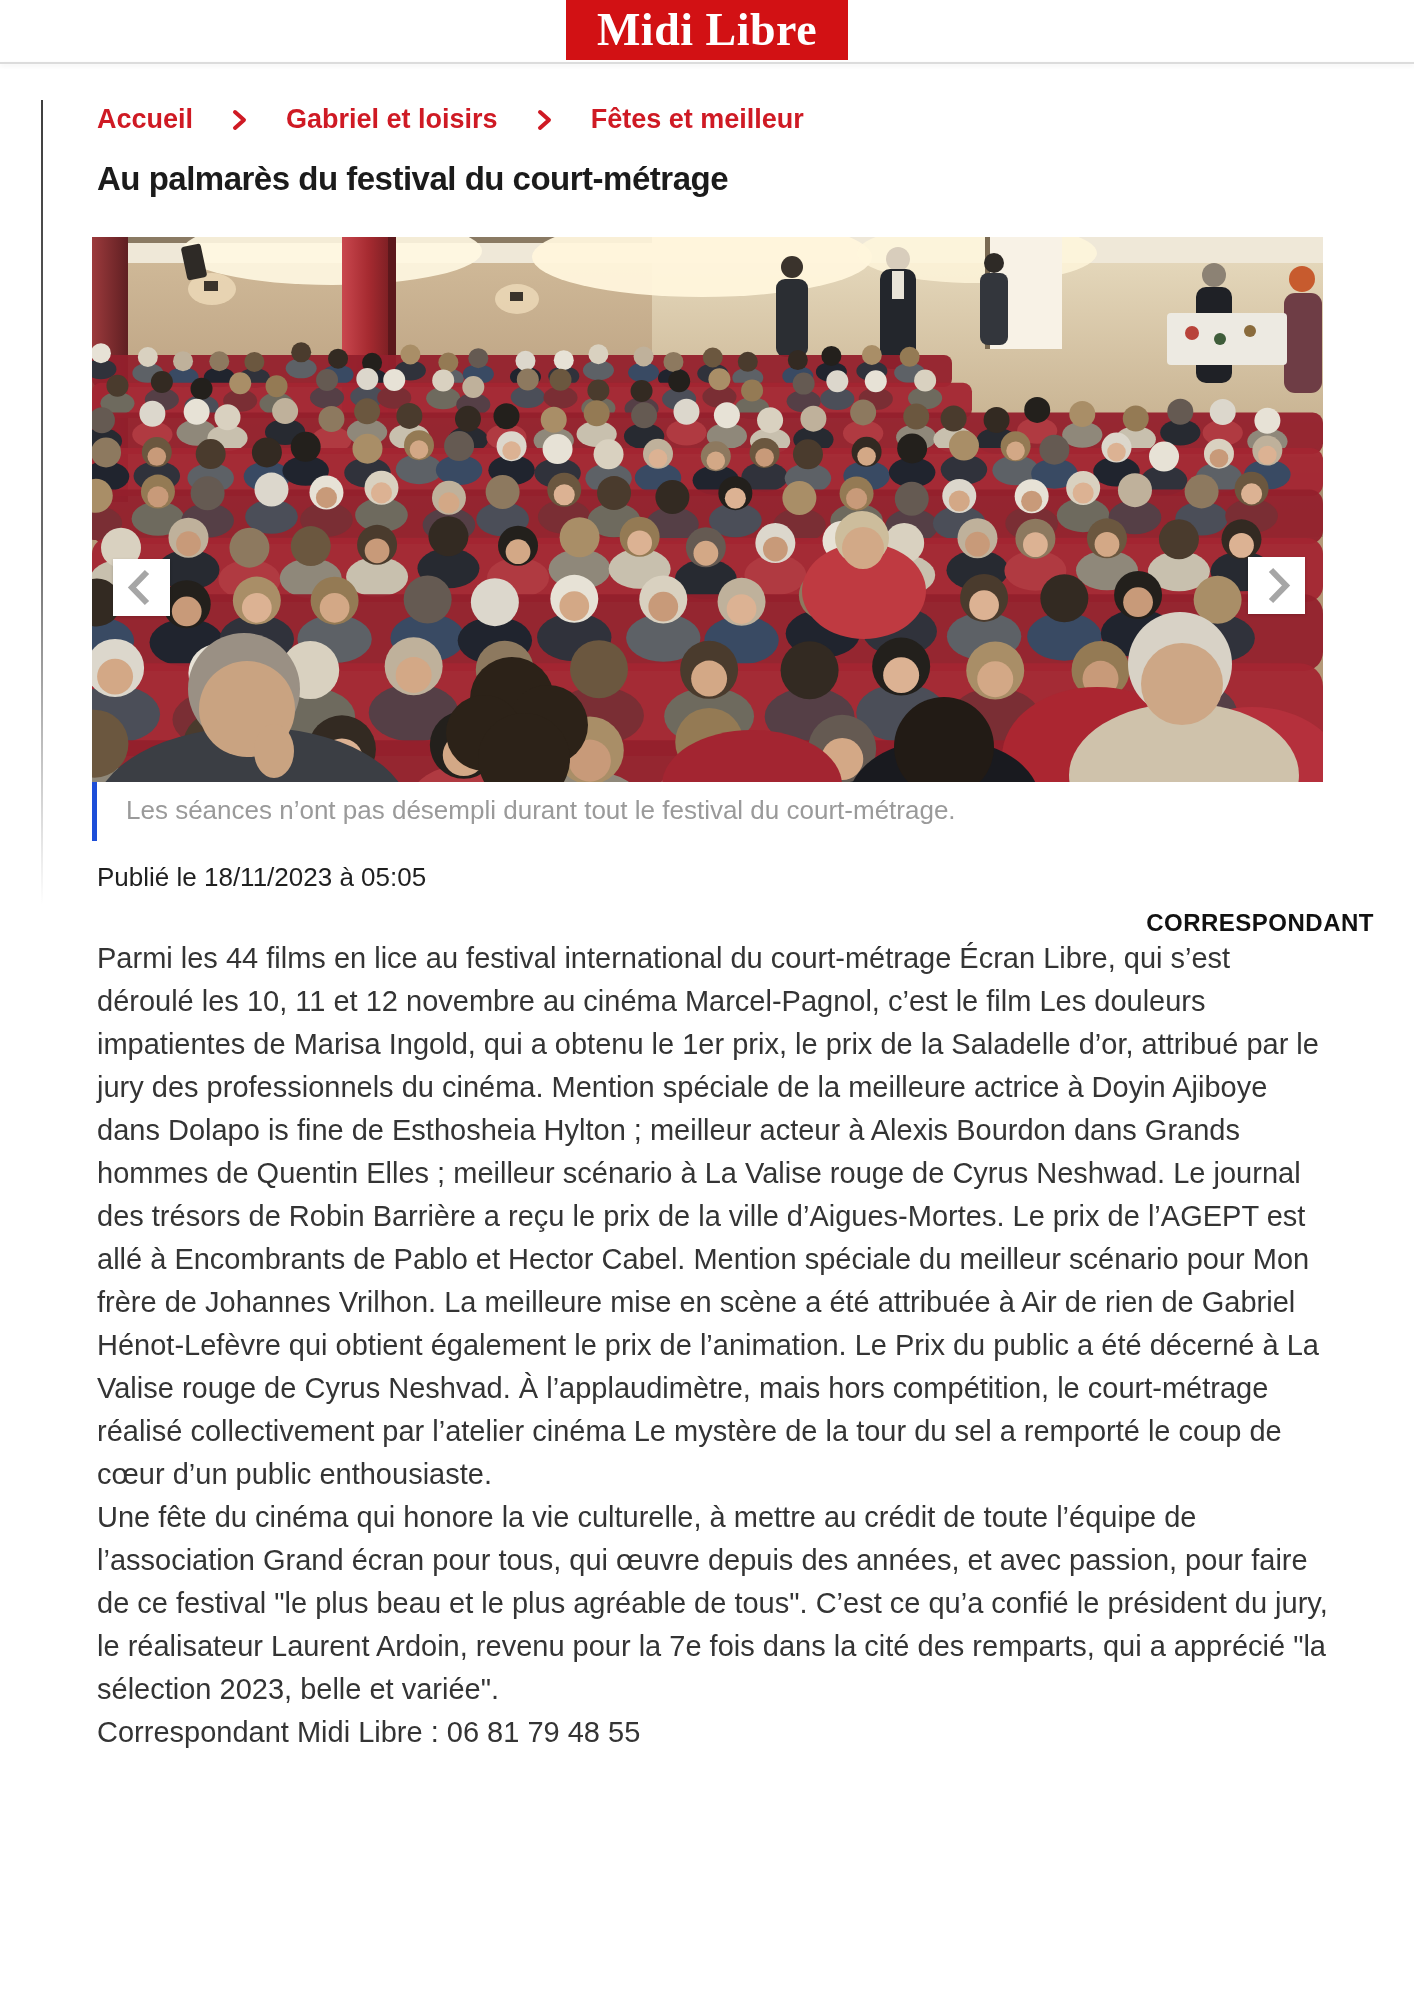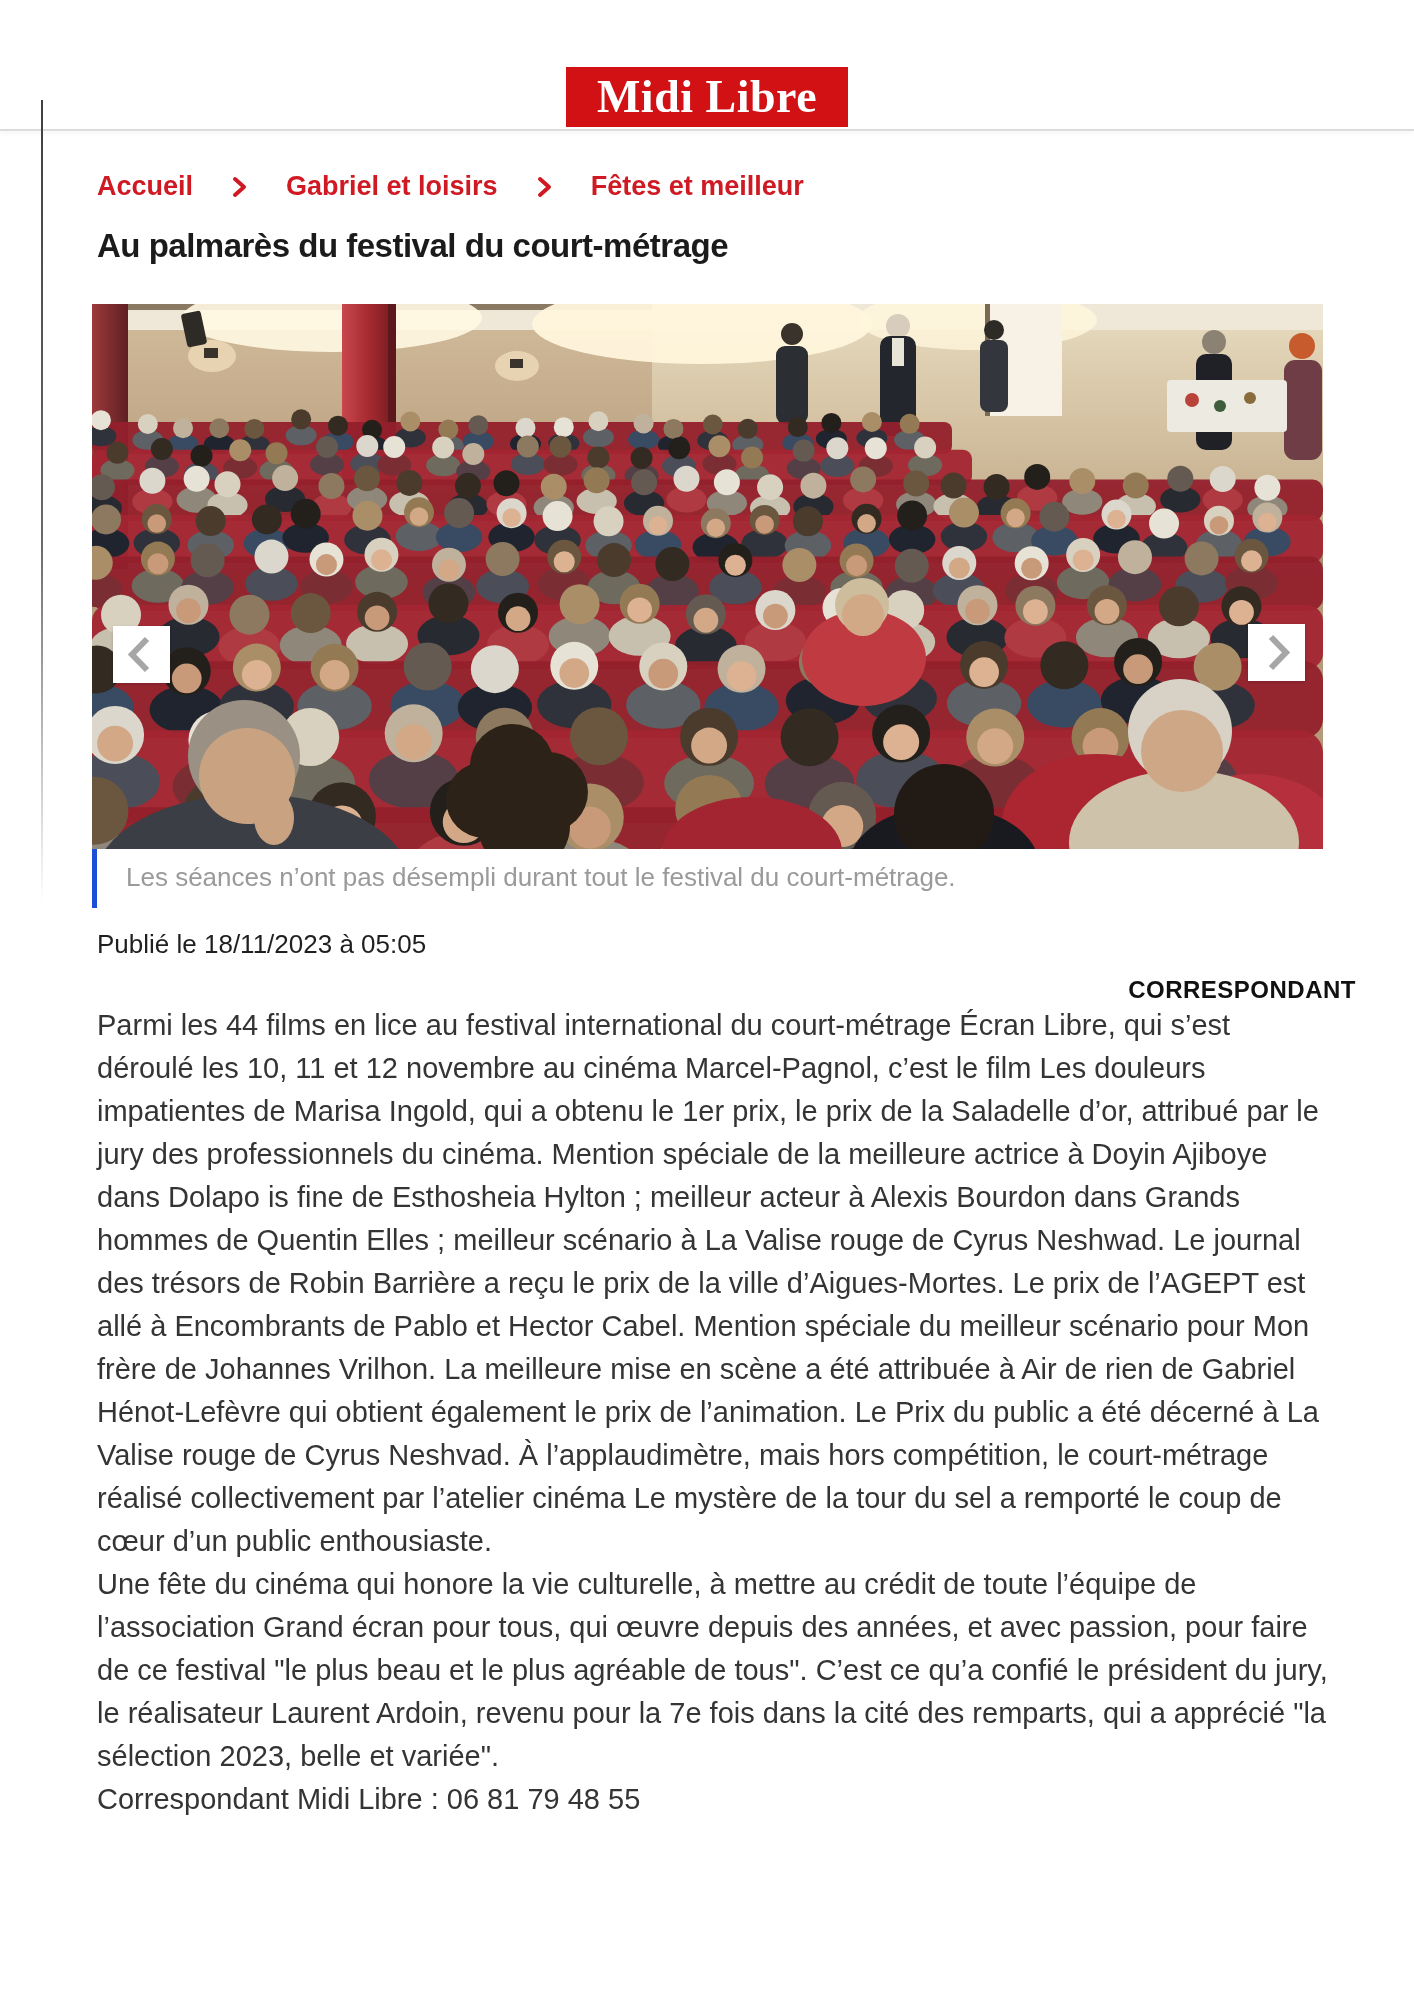--- a/index.html
+++ b/index.html
@@ -1,36 +1,36 @@
 <!DOCTYPE html>
 <html lang="fr"><head>
 <meta charset="utf-8">
 <style>
   html,body{margin:0;padding:0;background:#ffffff;}
   body{
     width:1414px;height:2000px;position:relative;overflow:hidden;
     font-family:"Liberation Sans", sans-serif;color:#2f2f2f;
   }
   
-  .site-header{padding-top:67px;}
+  .site-header{}
   .logo-row{display:flex;justify-content:center;}
   .logo-box{
     background:#d21114;color:#ffffff;
     font-family:"Liberation Serif", serif;font-weight:bold;
     font-size:46px;line-height:60px;height:60px;width:282px;
     text-align:center;letter-spacing:0.5px;
   }
   .header-rule{height:2px;background:#dcdcdc;margin-top:2px;
     box-shadow:0 2px 4px rgba(0,0,0,.07);}
   .page-edge-line{
     position:absolute;left:41px;top:100px;width:2px;height:805px;
     background:linear-gradient(#3f3f3f,#6a6a6a 55%,rgba(120,120,120,0));
   }
   
-  .content{padding:0 58px 0 97px;}
+  .content{padding:0 40px 0 97px;}
   .breadcrumb{
     margin-top:40px;display:flex;align-items:center;column-gap:38px;
     font-size:27px;font-weight:600;color:#cf1a24;
   }
   .crumb{cursor:pointer;}
   .crumb-sep{display:flex;align-items:center;}
   .page-title{
     margin:16px 0 0 0;font-size:33px;font-weight:bold;color:#1b1b1b;
     letter-spacing:-0.5px;line-height:56px;
   }

